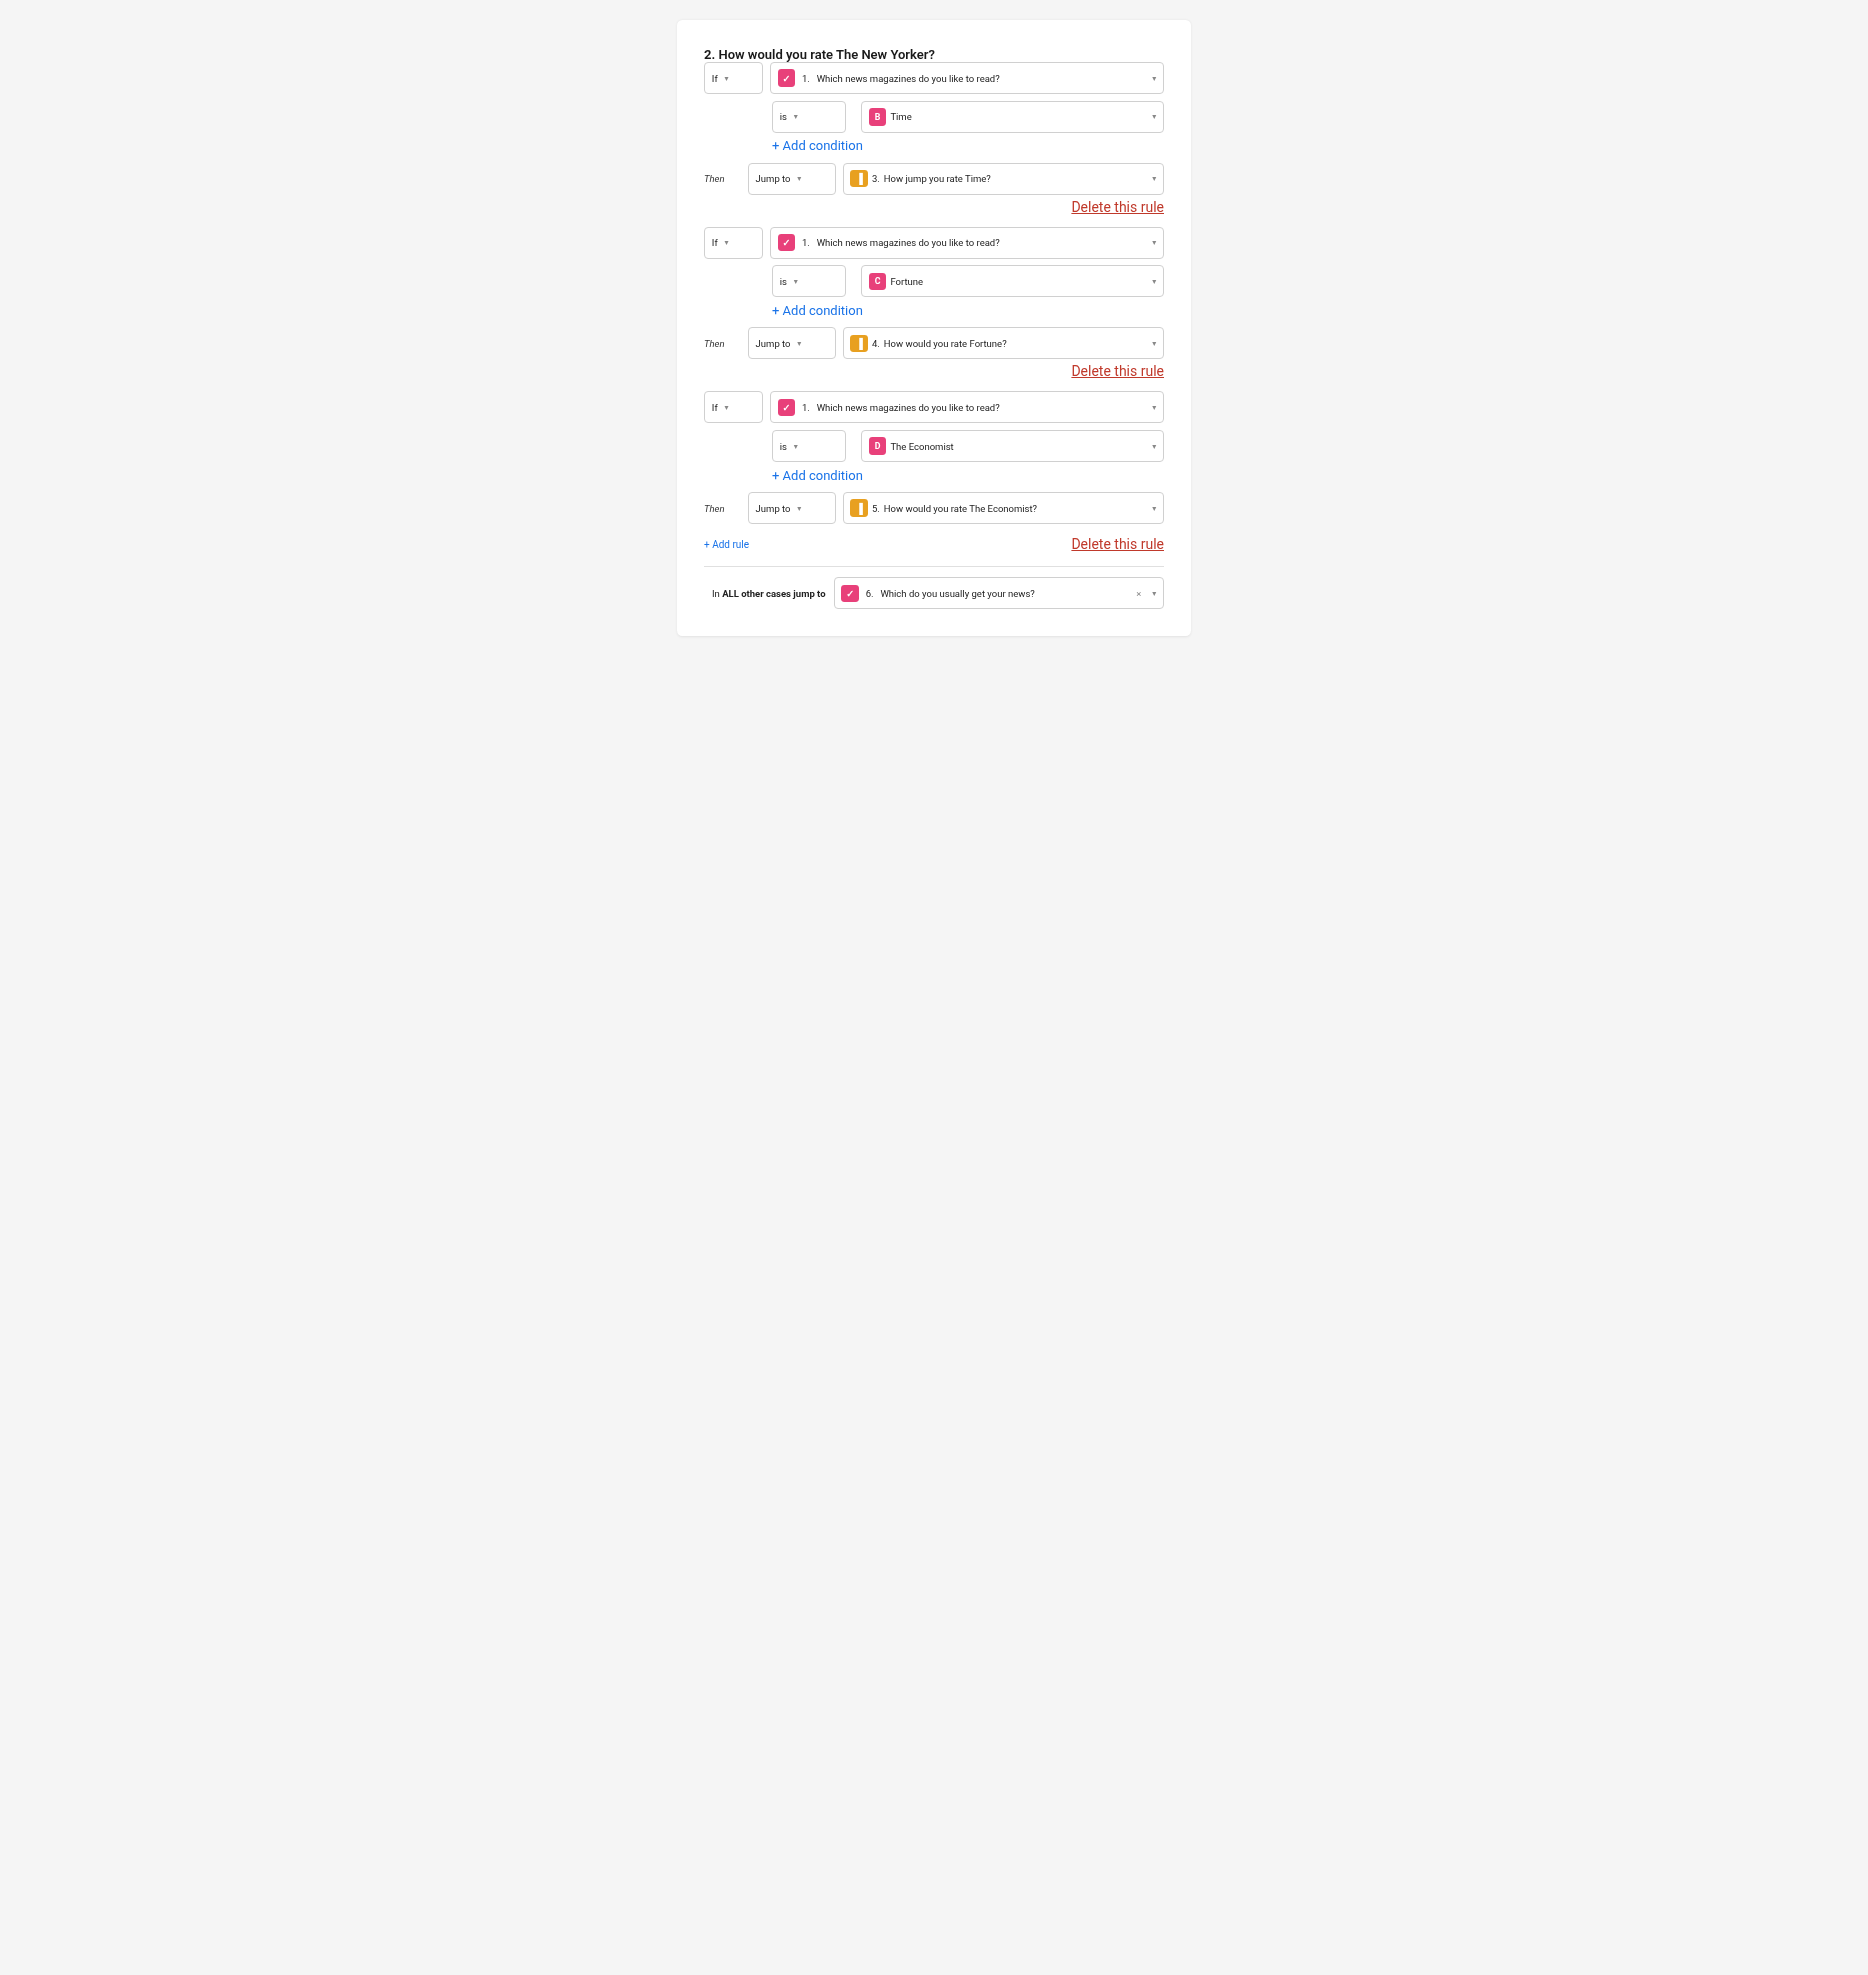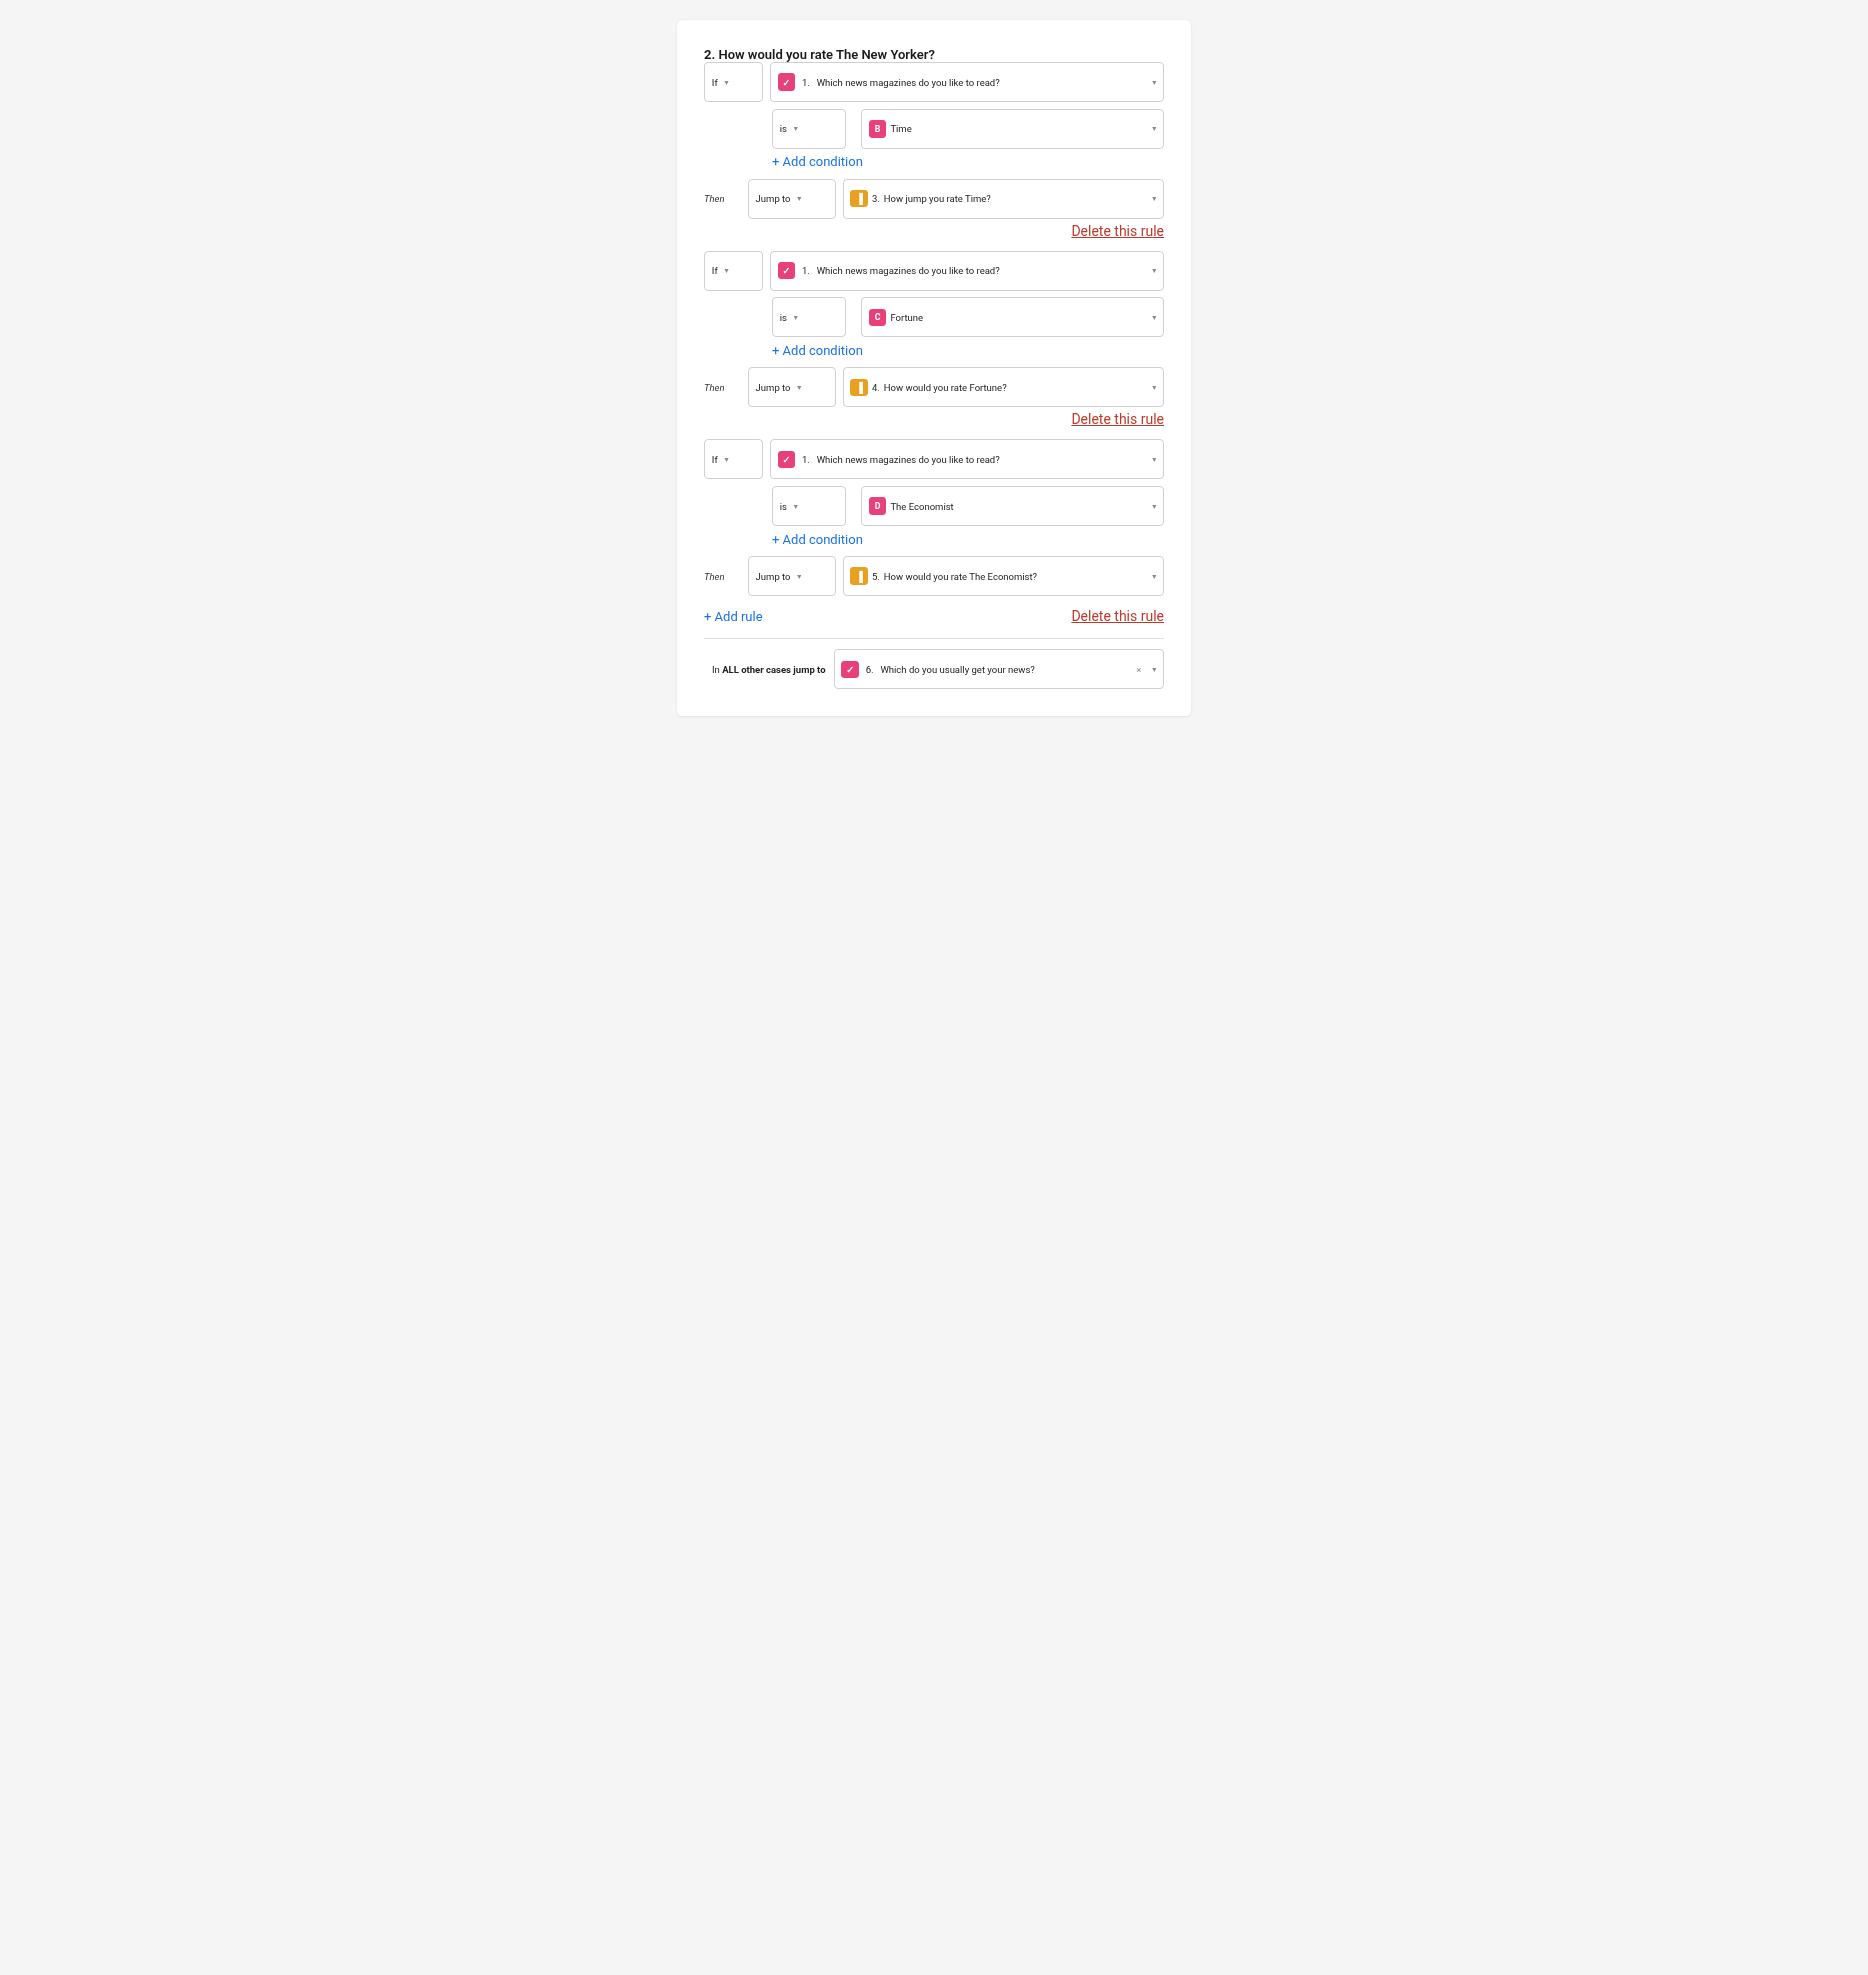--- a/index.html
+++ b/index.html
@@ -33,21 +33,21 @@
       align-items: center;
       gap: 6.8px;
       margin-bottom: 6.8px;
     }
     .select-box {
       display: flex;
       align-items: center;
       border: 1px solid #d0d0d0;
       border-radius: 4px;
       padding: 0 6.8px;
-      height: 40px;
+      height: 32px;
       background: #fff;
       cursor: pointer;
       font-size: 9.5px;
       color: #222;
       gap: 4px;
       white-space: nowrap;
     }
     .select-box .chevron {
       color: #888;
       font-size: 8px;
@@ -107,21 +107,21 @@
     }
     .delete-link {
       color: #c0392b;
       font-size: 14px;
       text-decoration: underline;
       cursor: pointer;
       padding-left: 16px;
     }
     .add-rule-link {
       color: #1a73e8;
-      font-size: 13px;
+      font-size: 10px;
       text-decoration: none;
       cursor: pointer;
       text-align: center;
     }
     .all-other-cases-row {
       display: flex;
       align-items: center;
       gap: 8px;
       margin-top: 13.5px;
       padding-top: 10.8px;

